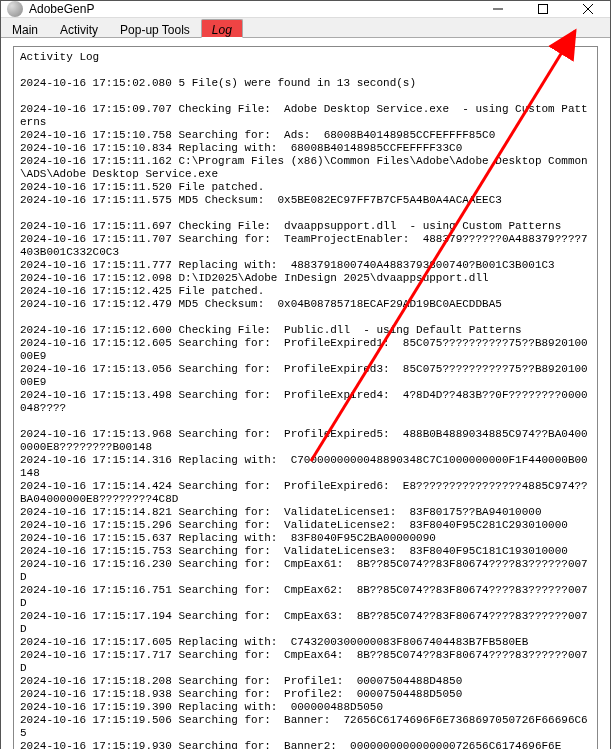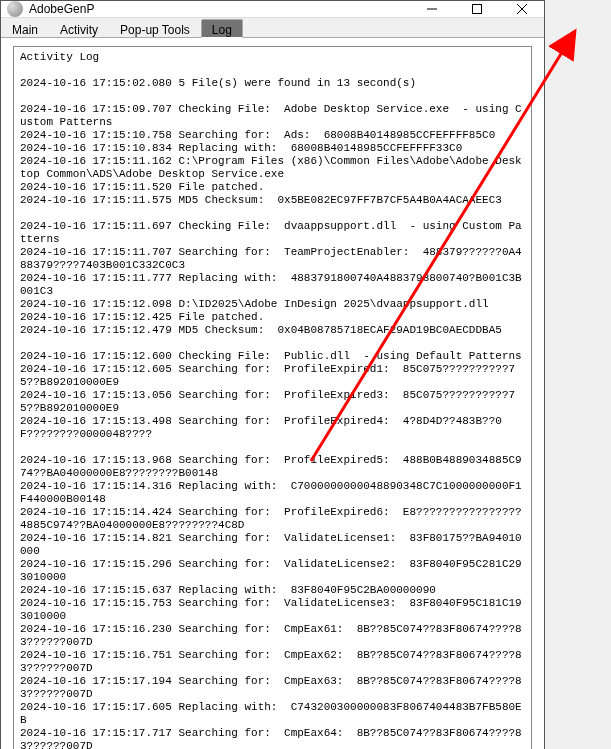--- a/index.html
+++ b/index.html
@@ -1,25 +1,25 @@
 <!DOCTYPE html>
 <html><head>
 <meta charset="utf-8">
 <style>
   html,body{margin:0;padding:0;font-family:"Segoe UI",Tahoma,sans-serif;font-size:12px;background:#f0f0f0;}
-  .window{width:545px;height:749px;background:#fff;border:1px solid #555;box-sizing:border-box;position:relative;display:flex;flex-direction:column;}
+  .window{width:611px;height:749px;background:#fff;border:1px solid #555;box-sizing:border-box;position:relative;display:flex;flex-direction:column;}
   .titlebar{height:30px;display:flex;align-items:center;background:#fff;border-bottom:1px solid #ddd;}
   .app-icon{width:16px;height:16px;margin:0 6px;border-radius:50%;background:radial-gradient(circle at 30% 30%,#ddd,#888);}
   .title{flex:1;font-size:12px;color:#000;}
   .win-btns{display:flex;height:100%;}
   .win-btn{width:45px;height:100%;display:flex;align-items:center;justify-content:center;color:#000;}
   .win-btn svg{width:10px;height:10px;}
   .tabs{height:22px;display:flex;background:#f0f0f0;border-bottom:1px solid #aaa;}
   .tab{padding:3px 10px 0;font-size:12px;font-family:"MS Sans Serif","Segoe UI",sans-serif;border:1px solid transparent;position:relative;top:1px;cursor:default;}
-  .tab.active{background:#737373;border:1px solid #aaa;border-bottom:1px solid #fff;border-radius:2px 2px 0 0;}
+  .tab.active{background:#ef4444;border:1px solid #aaa;border-bottom:1px solid #fff;border-radius:2px 2px 0 0;font-style:italic;}
   .content{flex:1;background:#fff;display:flex;flex-direction:column;padding:8px 12px 10px;}
   .log-box{flex:1;border:1px solid #888;background:#fff;padding:4px 6px;overflow:hidden;position:relative;}
   .log-text{font-family:"Courier New",monospace;font-size:11px;line-height:13px;white-space:pre-wrap;word-break:break-all;color:#000;}
   .arrow{position:absolute;left:0;top:0;pointer-events:none;}
 </style>
 </head>
 <body>
 
 <div class="window">
 

